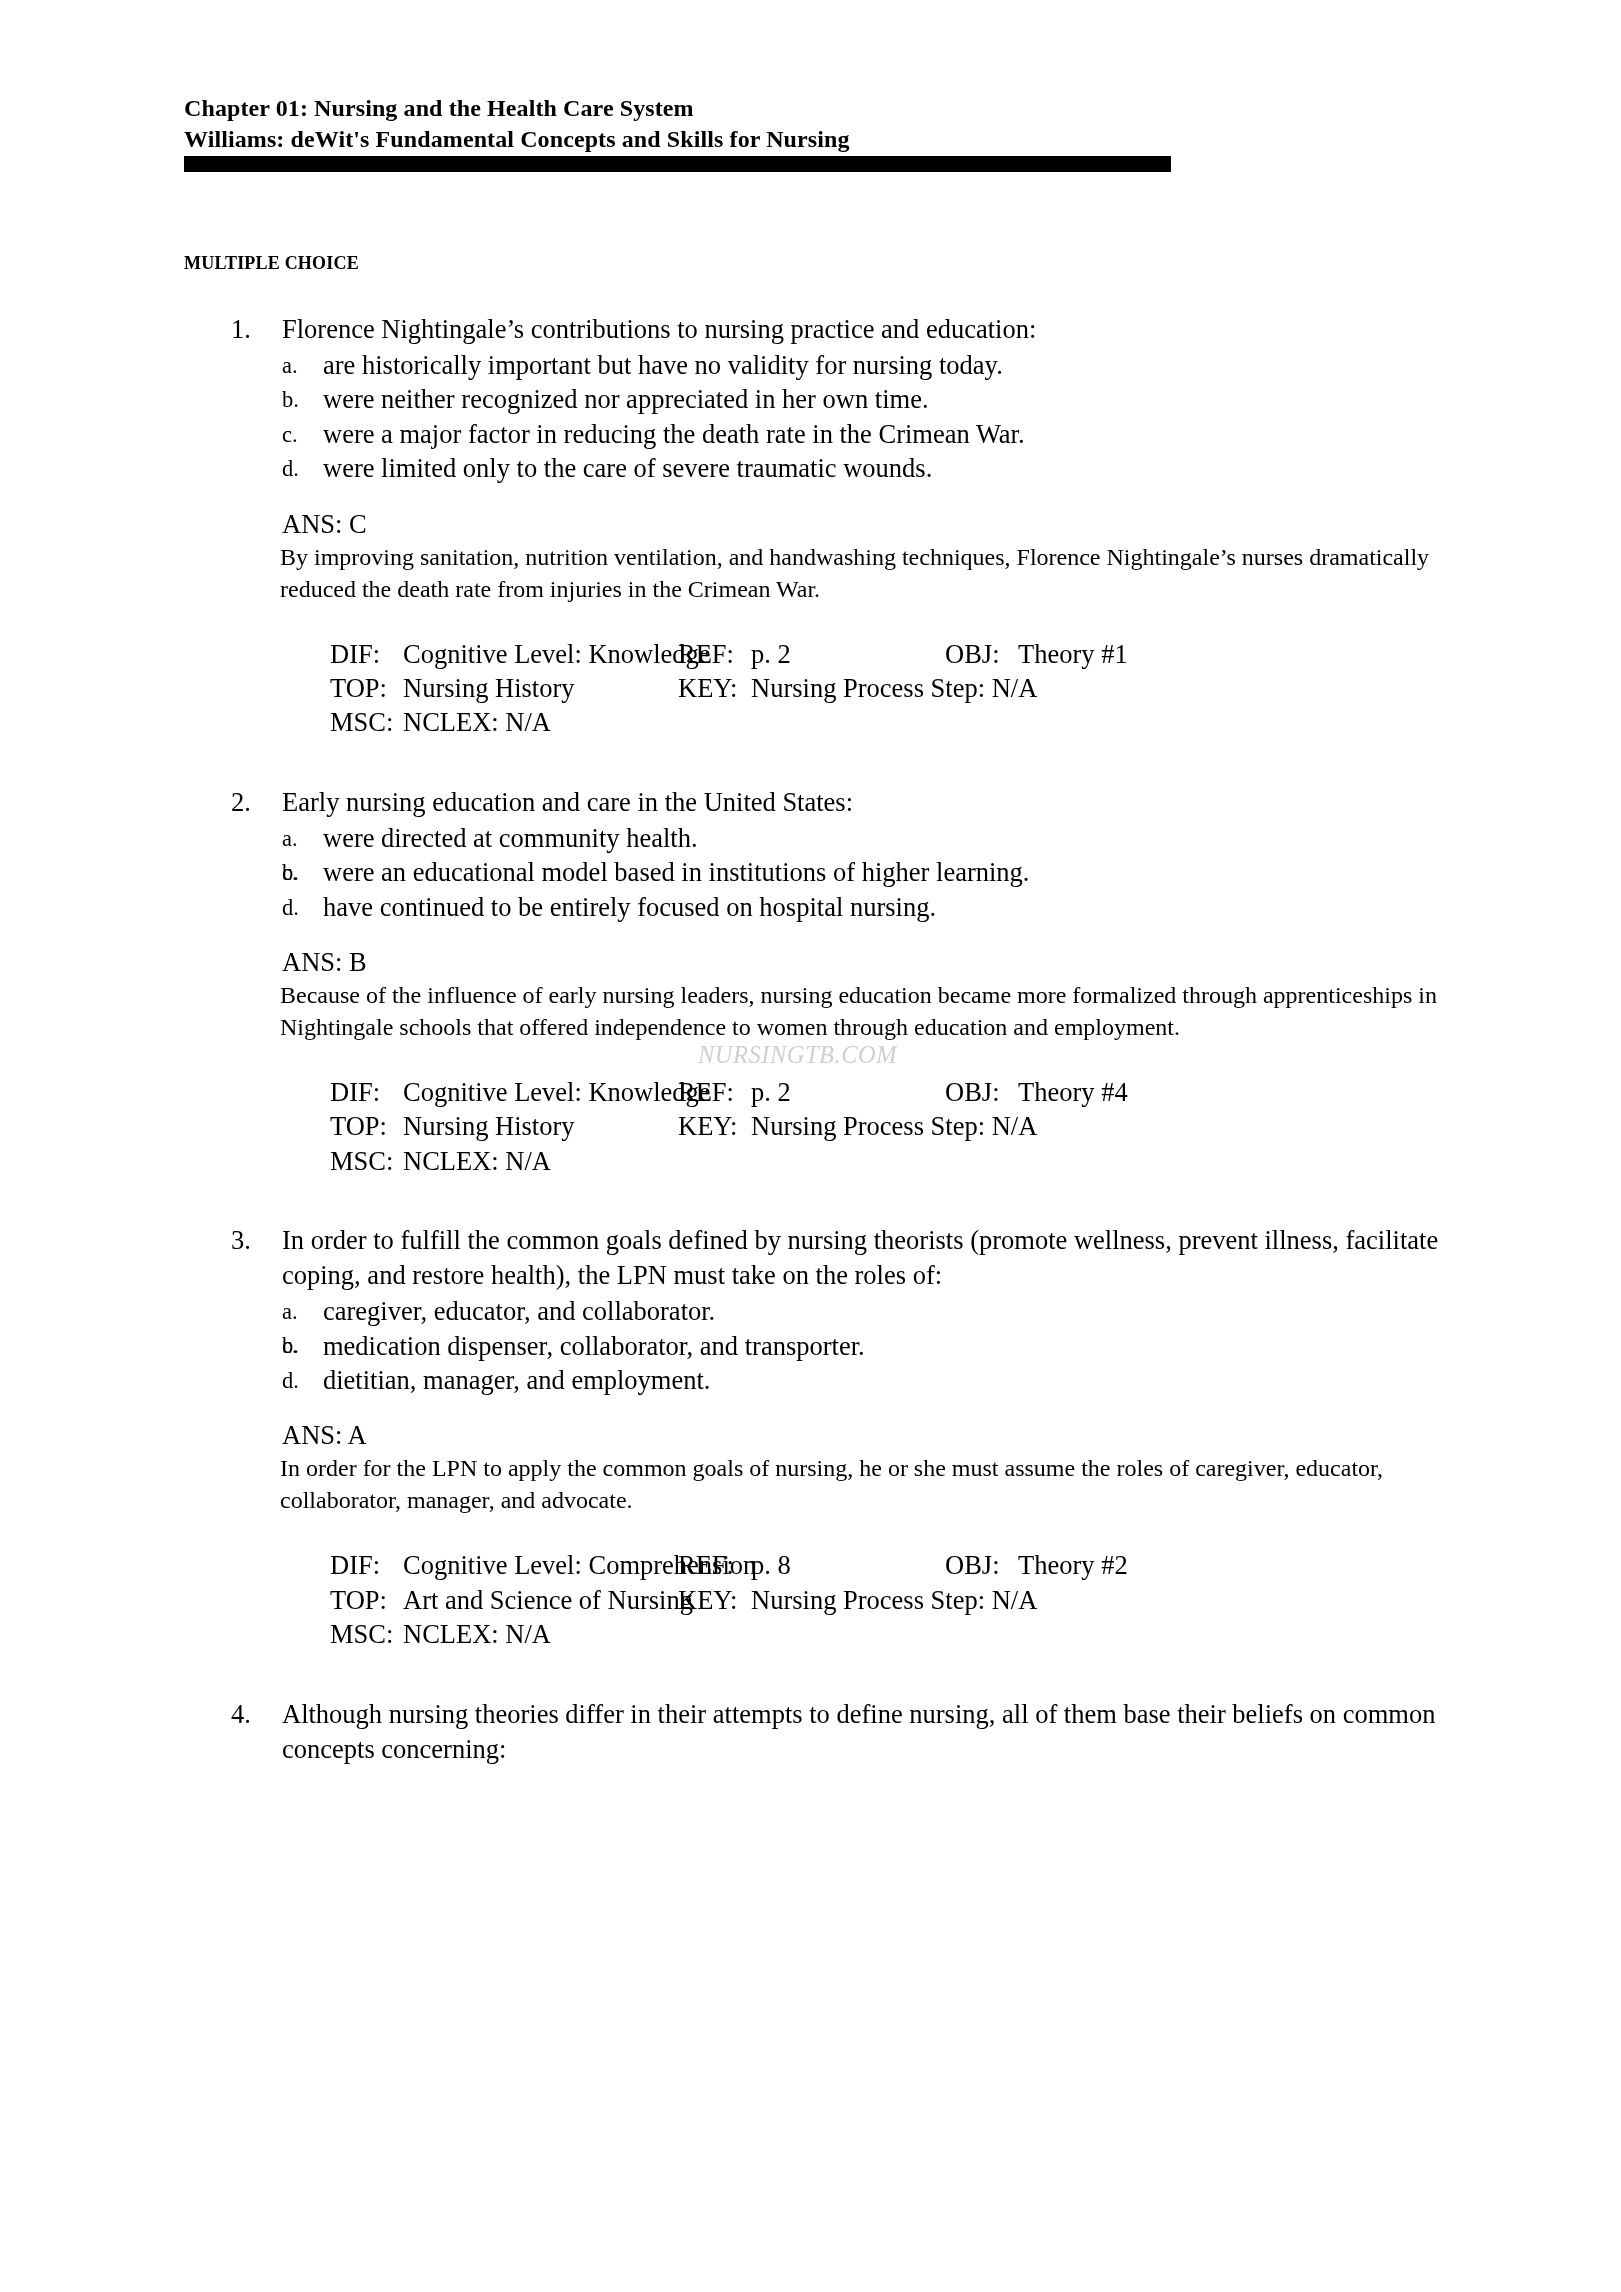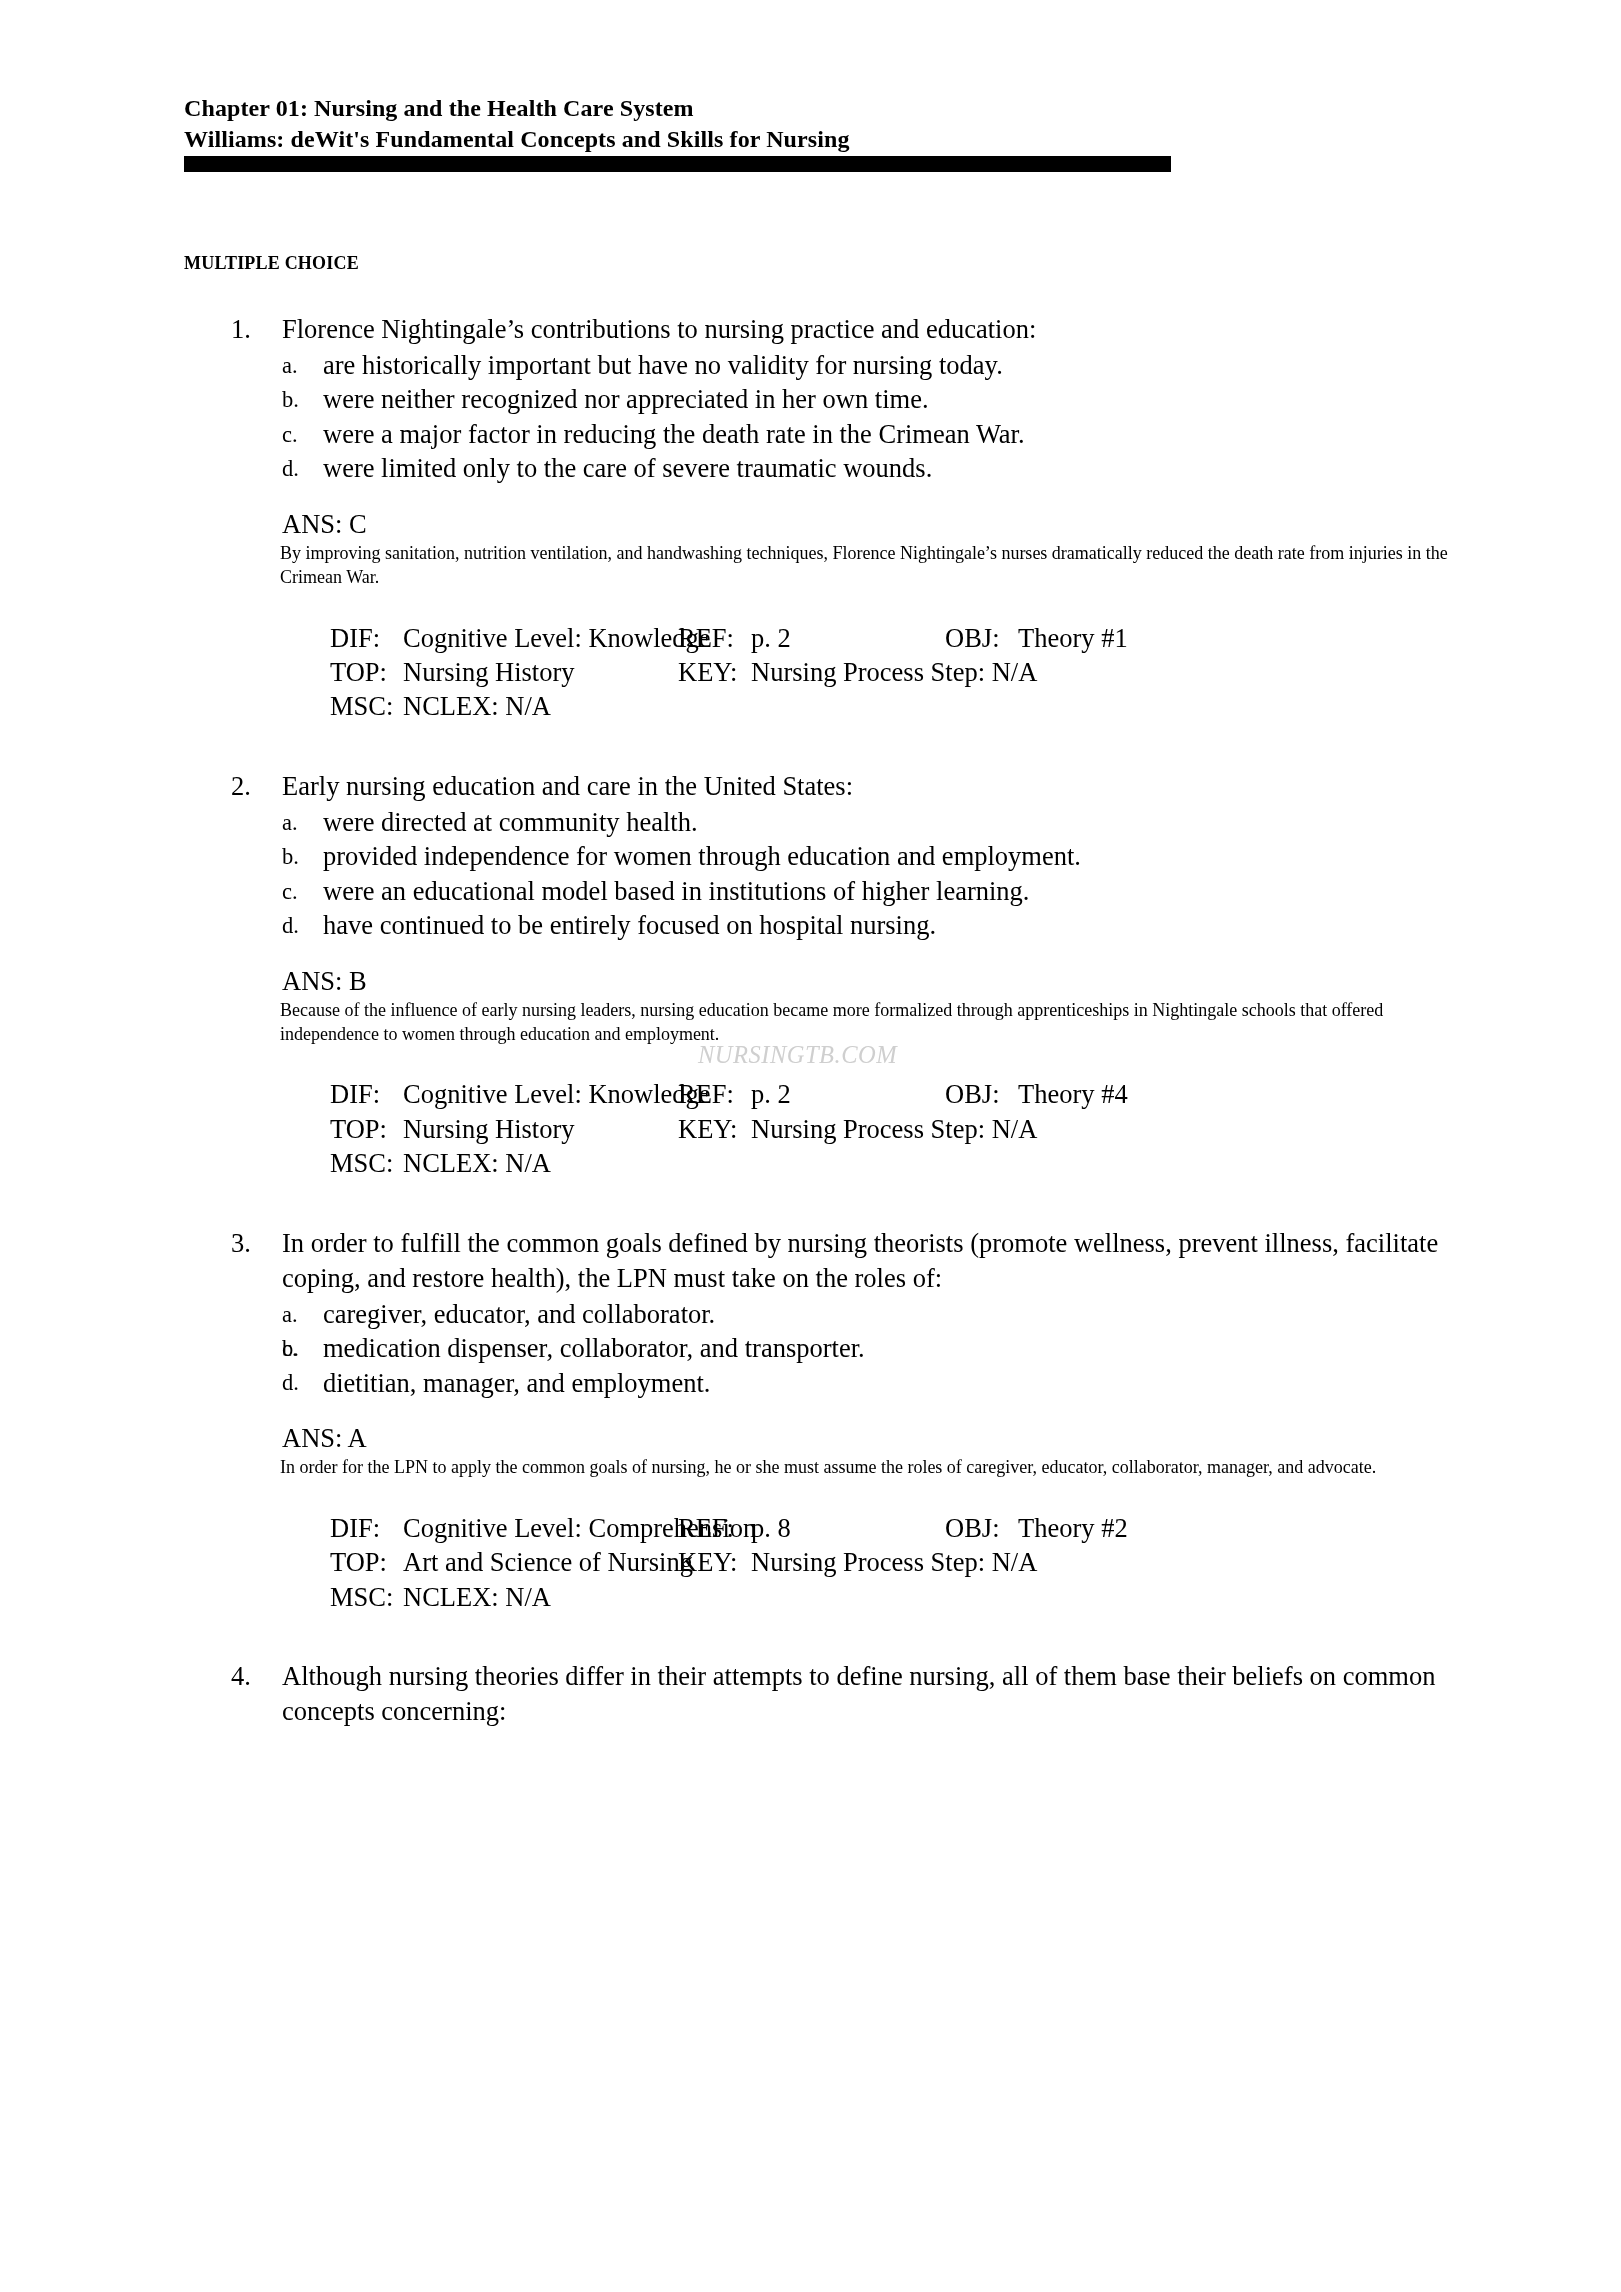--- a/index.html
+++ b/index.html
@@ -98,21 +98,21 @@
 
   .ans-line {
     padding-left: 282px;
     font-size: 26.5px;
     line-height: 1.32;
     margin-top: 21px;
   }
   .rationale {
     padding-left: 280px;
     padding-right: 147px;
-    font-size: 18px;
+    font-size: 24px;
     line-height: 1.33;
   }
 
   .meta {
     margin-top: 31px;
     padding-left: 282px;
     font-size: 26.5px;
     line-height: 1.30;
   }
   .meta-row {
@@ -222,21 +222,20 @@
         <span class="q-num">2.</span>
         <span>Early nursing education and care in the United States:</span>
       </div>
       <div class="choices">
         <div class="choice">
           <span class="choice-letter">a.</span>
           <span>were directed at community health.</span>
         </div>
         <div class="choice">
           <span class="choice-letter">b.</span>
-          <span>provided independence for women through education and employment.</span>
         </div>
         <div class="choice">
           <span class="choice-letter">c.</span>
           <span>were an educational model based in institutions of higher learning.</span>
         </div>
         <div class="choice">
           <span class="choice-letter">d.</span>
           <span>have continued to be entirely focused on hospital nursing.</span>
         </div>
       </div>

